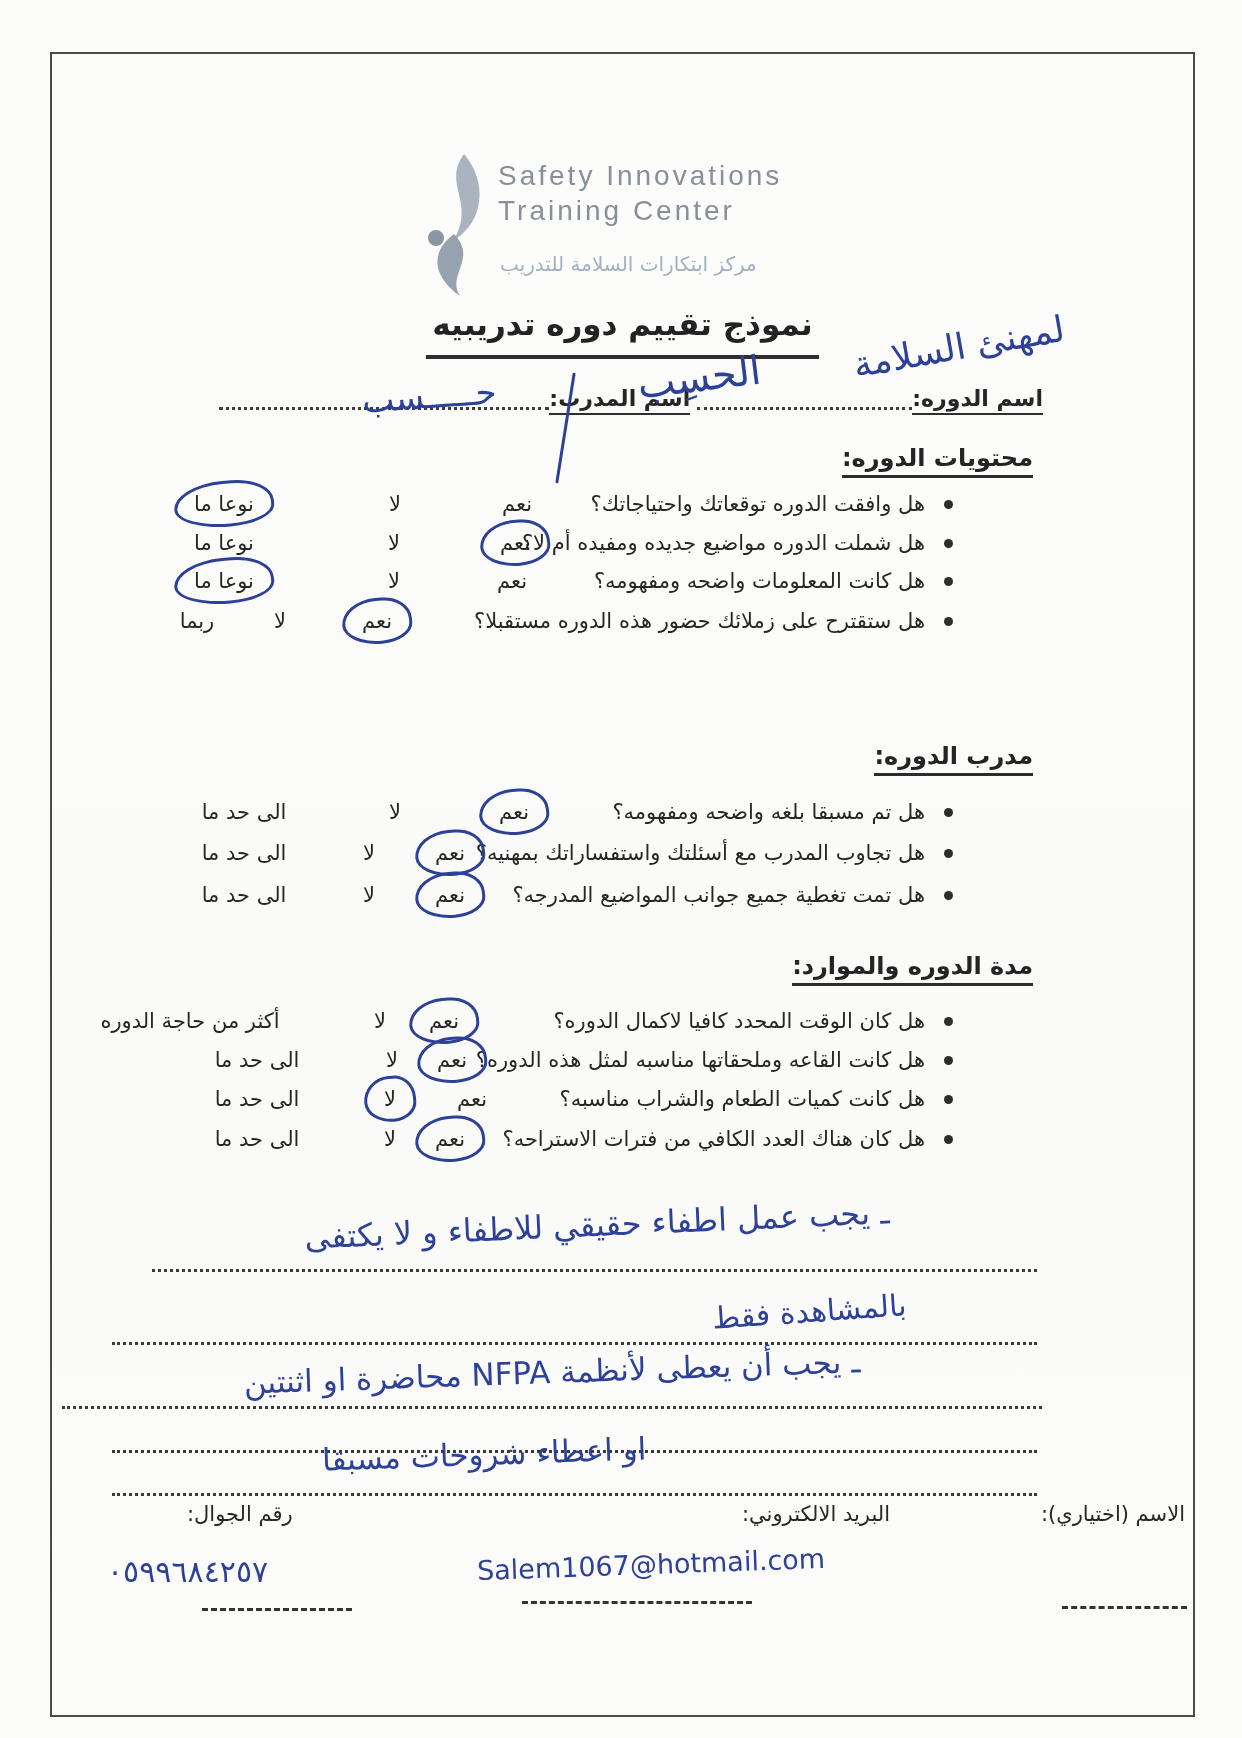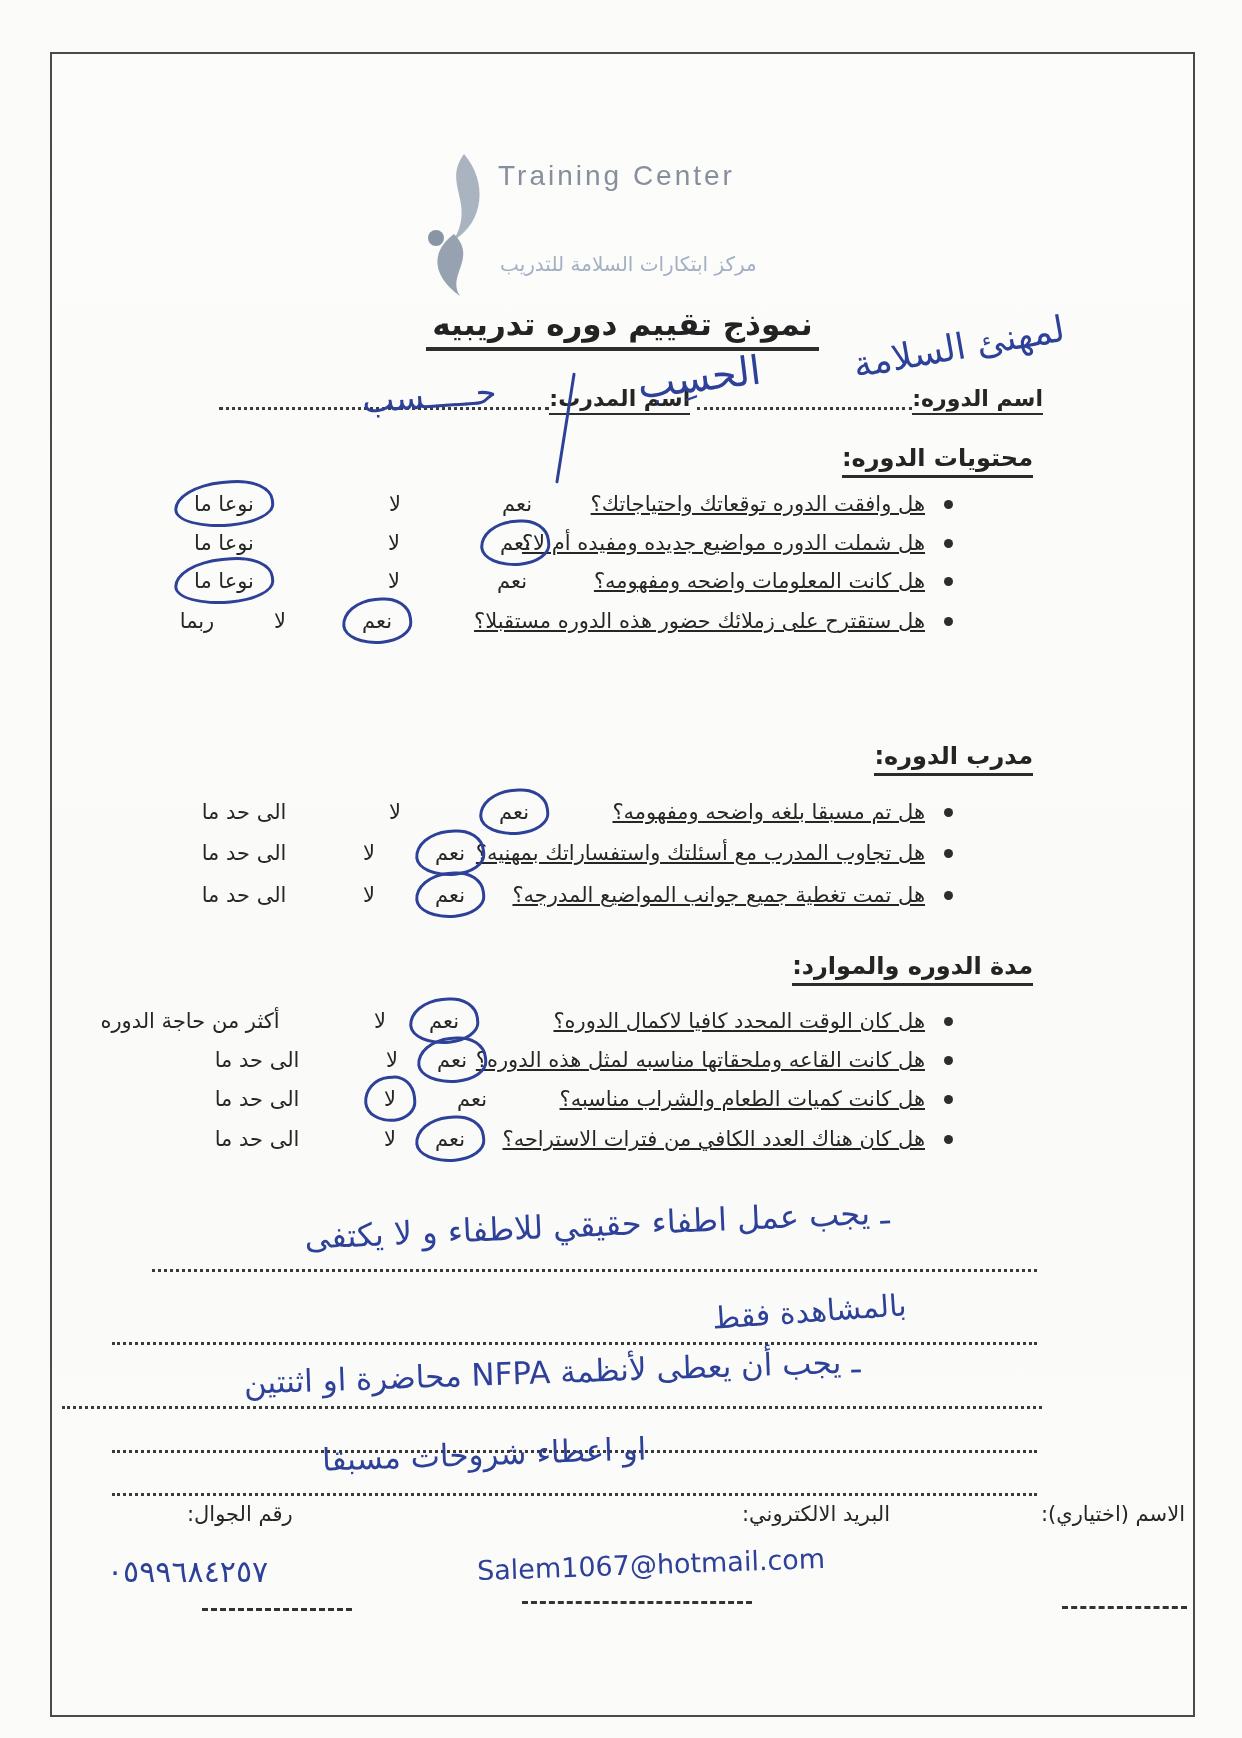--- a/index.html
+++ b/index.html
@@ -18,33 +18,33 @@
   
   .logo-block{left:368px;top:96px;width:420px;height:170px;}
   .logo-text{position:absolute;left:78px;top:8px;
     font-family:"Liberation Sans", sans-serif;color:#868f9b;
     font-size:28px;letter-spacing:3px;line-height:1.25;white-space:nowrap;}
   .logo-tagline{position:absolute;left:80px;top:102px;direction:rtl;
     color:#a3b0c3;font-size:20px;letter-spacing:1px;white-space:nowrap;}
   
   .doc-title{top:252px;left:0;width:100%;text-align:center;}
   .doc-title span{display:inline-block;font-size:31px;font-weight:bold;color:#232323;
-    border-bottom:4px solid #2e2e2e;padding:0 6px 5px;}
+    border-bottom:4px solid #2e2e2e;padding:0 6px 13px;}
   
   .name-row{top:332px;right:150px;direction:rtl;font-size:22px;white-space:nowrap;}
   .dots{display:inline-block;border-bottom:3px dotted #3c3c3c;height:18px;vertical-align:-4px;}
   .field-label{font-weight:bold;}
   .ul{border-bottom:2px solid #2e2e2e;padding-bottom:2px;}
   
   .sec-head{display:inline-block;font-size:24px;font-weight:bold;color:#242424;
     border-bottom:3px solid #2c2c2c;padding-bottom:3px;direction:rtl;}
   .section{right:160px;left:20px;direction:rtl;}
   .q-row{position:absolute;right:80px;left:0;height:38px;direction:rtl;font-size:21px;}
   .bullet{position:absolute;right:0;top:8px;width:9px;height:9px;border-radius:50%;background:#2d2d2d;}
-  .q-text{position:absolute;right:28px;top:0;white-space:nowrap;text-decoration:underline;}
+  .q-text{position:absolute;right:28px;top:0;white-space:nowrap;}
   .opt{position:absolute;top:0;transform:translateX(-50%);white-space:nowrap;}
   .opt.circled::before{
     content:"";position:absolute;inset:-11px -20px;
     border:3px solid #2e4198;border-radius:55% 45% 50% 60% / 60% 55% 45% 50%;
     transform:rotate(-5deg);
   }
   
   .hw{color:#2e4198;white-space:nowrap;}
   .stroke{background:#2e4198;border-radius:2px;}
   
@@ -58,20 +58,21 @@
 
 <div class="frame">
 
   <div class="abs logo-block">
     <svg width="80" height="150" viewBox="0 0 80 150" style="position:absolute;left:0;top:0">
       <path d="M44 4 C22 34 56 52 34 90 C64 72 68 32 44 4 Z" fill="#aab3c0"></path>
       <path d="M34 84 C58 108 26 126 40 146 C12 126 10 102 34 84 Z" fill="#97a2b1"></path>
       <circle cx="16" cy="88" r="8" fill="#8a95a4"></circle>
     </svg>
     <div class="logo-text">
+      <div>Safety Innovations</div>
       <div>Training Center</div>
     </div>
     <div class="logo-tagline">مركز ابتكارات السلامة للتدريب</div>
   </div>
 
   <div class="abs doc-title">
     <span>نموذج تقييم دوره تدريبيه</span>
   </div>
 
   <div class="abs name-row">

